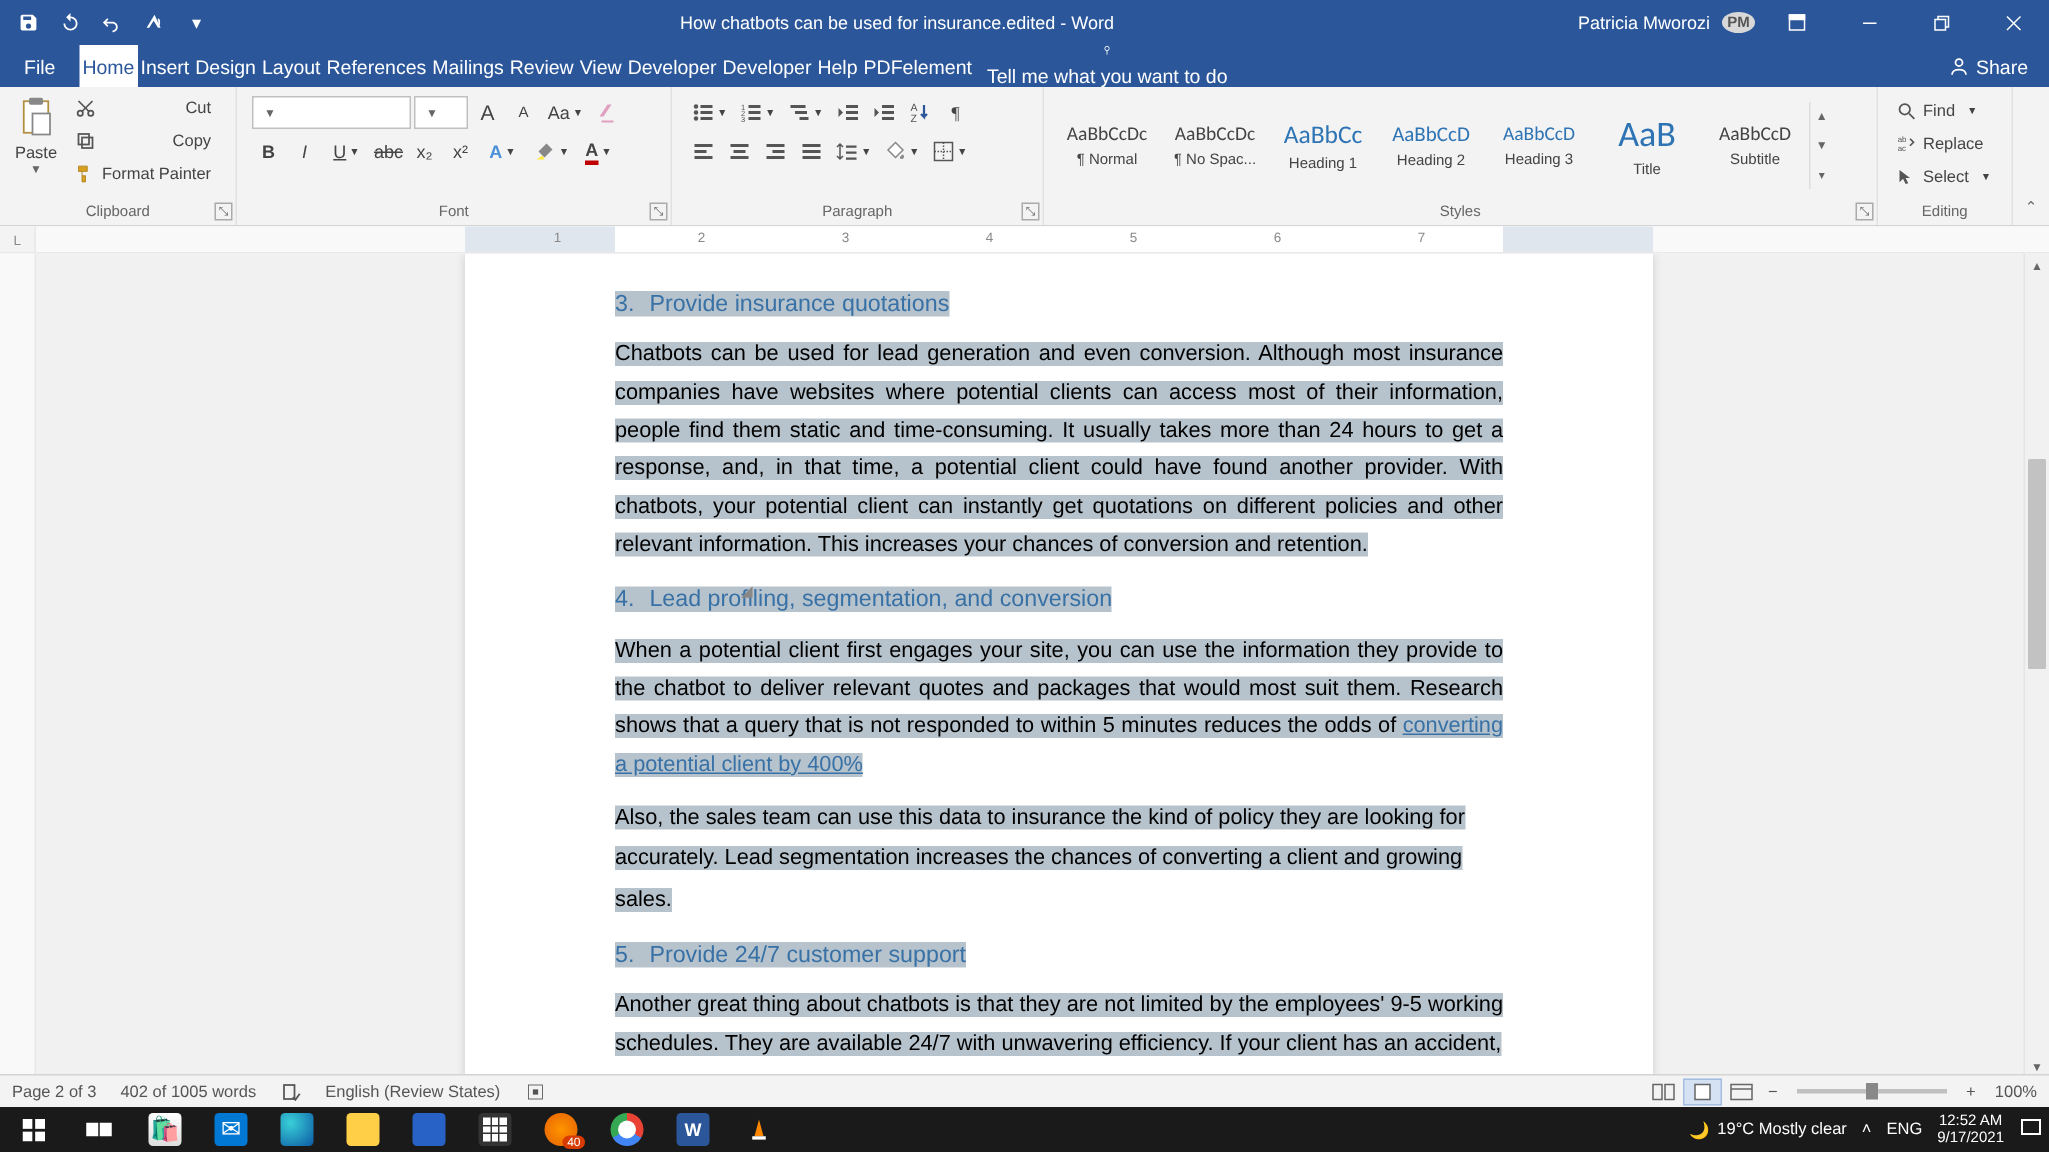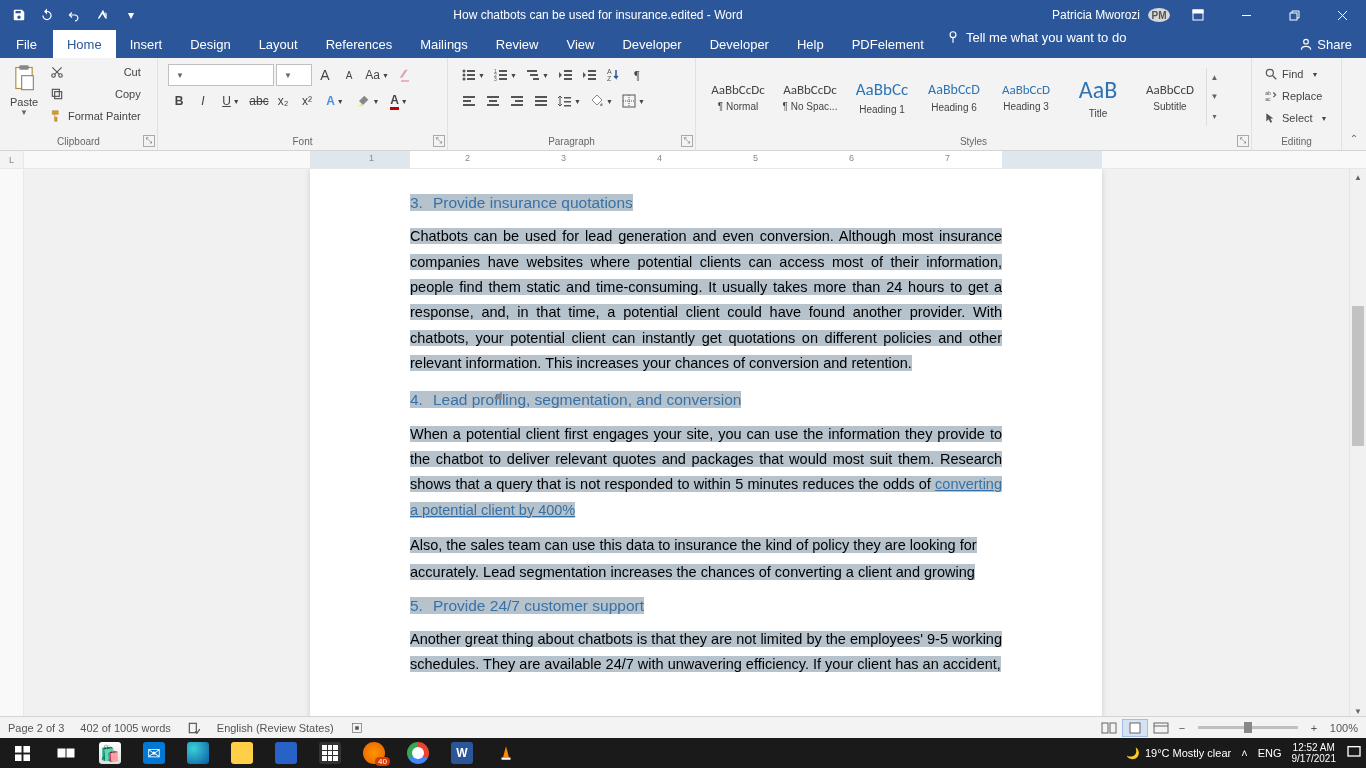--- a/index.html
+++ b/index.html
@@ -12,25 +12,25 @@
 .qat-btn svg { fill: #fff; }
 .title-text { flex: 1; text-align: center; }
 .user-area { display: flex; align-items: center; gap: 8px; padding-right: 4px; }
 .user-name { font-size: 12px; }
 .avatar { width: 22px; height: 14px; border-radius: 50%; background: #d8d8d8; color: #555; font-size: 10px; display: flex; align-items: center; justify-content: center; font-weight: 600; }
 .win-btn { width: 40px; height: 30px; display: flex; align-items: center; justify-content: center; cursor: pointer; }
 .win-btn svg { stroke: #fff; fill: none; }
 
 
 .ribbontabs { height: 28px; background: #2b579a; display: flex; align-items: stretch; }
-.tab { padding: 0 14px; display: flex; align-items: center; color: #fff; font-size: 13px; cursor: pointer; }
+.tab { padding: 0 2px; display: flex; align-items: center; color: #fff; font-size: 13px; cursor: pointer; }
 .tab.file { padding: 0 16px; }
 .tab.active { background: #fff; color: #2b579a; }
 .tab-spacer { flex: 1; }
-.tellme { display: flex; align-items: flex-start; color: #fff; font-size: 13px; gap: 6px; padding: 0 8px; }
+.tellme { display: flex; align-items: center; color: #fff; font-size: 13px; gap: 6px; padding: 0 8px; flex-direction: column; }
 .share { display: flex; align-items: center; color: #fff; font-size: 13px; gap: 4px; padding: 0 14px; cursor: pointer; }
 
 
 .ribbon { height: 93px; background: #f3f3f3; border-bottom: 1px solid #d4d4d4; display: flex; }
 .group { border-right: 1px solid #e1e1e1; display: flex; flex-direction: column; padding: 2px 4px 0 4px; position: relative; }
 .group-label { font-size: 10px; color: #666; text-align: center; padding: 2px 0 3px 0; position: relative; }
 .group-body { flex: 1; display: flex; align-items: flex-start; }
 .dlg-launch { position: absolute; right: 2px; bottom: 3px; width: 12px; height: 12px; border: 1px solid #aaa; font-size: 8px; display: flex; align-items: center; justify-content: center; color: #666; cursor: pointer; }
 
 
@@ -428,21 +428,21 @@
         <div class="style-item ">
           <div class="style-preview" style="font-size:13px">AaBbCcDc</div>
           <div class="style-name">¶ No Spac...</div>
         </div>
         <div class="style-item h1">
           <div class="style-preview" style="font-size:17px">AaBbCc</div>
           <div class="style-name">Heading 1</div>
         </div>
         <div class="style-item h2">
           <div class="style-preview" style="font-size:14px">AaBbCcD</div>
-          <div class="style-name">Heading 6</div>
+          <div class="style-name">Heading 2</div>
         </div>
         <div class="style-item h3">
           <div class="style-preview" style="font-size:13px">AaBbCcD</div>
           <div class="style-name">Heading 3</div>
         </div>
         <div class="style-item title">
           <div class="style-preview" style="font-size:24px">AaB</div>
           <div class="style-name">Title</div>
         </div>
         <div class="style-item ">
@@ -513,20 +513,21 @@
   <div class="vruler"></div>
   <div class="doc-scroll">
     <div class="page">
       <div class="doc-content">
         <div class="heading"><span class="sel"><span class="num">3.</span><span>Provide insurance quotations</span></span></div>
         <p class="para"><span class="sel">Chatbots can be used for lead generation and even conversion. Although most insurance companies have websites where potential clients can access most of their information, people find them static and time-consuming. It usually takes more than 24 hours to get a response, and, in that time, a potential client could have found another provider. With chatbots, your potential client can instantly get quotations on different policies and other relevant information. This increases your chances of conversion and retention.</span></p>
         <div class="heading" style="position:relative"><span class="collapse-tri">◢</span><span class="sel"><span class="num">4.</span><span>Lead profiling, segmentation, and conversion</span></span></div>
         <p class="para"><span class="sel"><span>When a potential client first engages your site, you can use the information they provide to the chatbot to deliver relevant quotes and packages that would most suit them. Research shows that a query that is not responded to within 5 minutes reduces the odds of </span><a class="link">converting a potential client by 400%</a></span></p>
         <p class="para" style="margin-bottom:2px"><span class="sel">Also, the sales team can use this data to insurance the kind of policy they are looking for</span></p>
         <p class="para" style="margin-bottom:2px"><span class="sel">accurately. Lead segmentation increases the chances of converting a client and growing</span></p>
+        <p class="para"><span class="sel">sales.</span></p>
         <div class="heading"><span class="sel"><span class="num">5.</span><span>Provide 24/7 customer support</span></span></div>
         <p class="para"><span class="sel">Another great thing about chatbots is that they are not limited by the employees' 9-5 working schedules. They are available 24/7 with unwavering efficiency. If your client has an accident,</span></p>
       </div>
     </div>
   </div>
   <div class="vscroll">
     <div class="arrow">▲</div>
     <div class="track">
         <div class="thumb"></div>
       </div>

